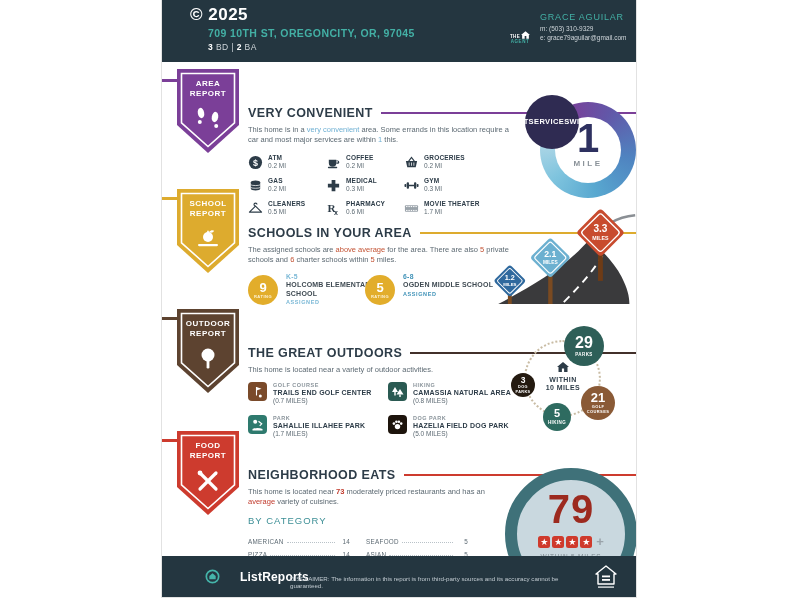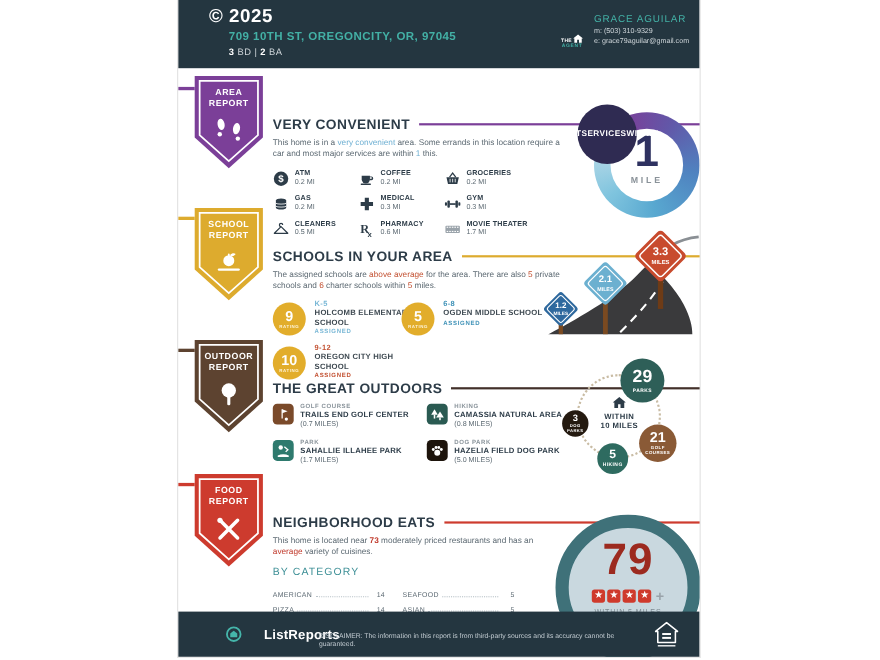--- a/index.html
+++ b/index.html
@@ -295,31 +295,20 @@
           <div class="rating">
               <div class="rv">5</div>
               <div class="rl">RATING</div>
             </div>
           <div>
               <div class="gr" style="color: rgb(65, 147, 184);">6-8</div>
                <div class="snm">OGDEN MIDDLE SCHOOL</div>
                <div class="st" style="color: rgb(65, 147, 184);">ASSIGNED</div>
             </div>
         </div>
-        <div class="sch">
-          <div class="rating">
-              <div class="rv">10</div>
-              <div class="rl">RATING</div>
-            </div>
-          <div>
-              <div class="gr" style="color: rgb(195, 82, 51);">9-12</div>
-               <div class="snm">OREGON CITY HIGH SCHOOL</div>
-               <div class="st" style="color: rgb(195, 82, 51);">ASSIGNED</div>
-            </div>
-        </div>
       </div>
     </div>
     <svg class="road" width="158" height="108" viewBox="0 0 158 112">
       <path d="M112 46 C 126 30 138 22 158 20" stroke="#8a8f94" stroke-width="2.5" fill="none"></path>
       <path d="M16 112 C 50 94 84 74 104 52 L112 44 C 120 54 136 68 144 84 C 150 96 152 104 152 112 Z" fill="#3a3a3c"></path>
       <path d="M84 110 C 102 92 114 78 124 62" stroke="#fff" stroke-width="2" stroke-dasharray="8 6" fill="none"></path>
       <rect x="26" y="100" width="4" height="12" fill="#7a4a21"></rect>
       <rect x="67.8" y="78" width="4.5" height="34" fill="#7a4a21"></rect>
       <rect x="119.5" y="58" width="5" height="30" fill="#6e3b16"></rect>
       <g transform="rotate(45 28 88)">
@@ -353,20 +342,21 @@
       <g fill="#fff">
         <circle cx="32" cy="47" r="6.5"></circle>
         <rect x="30.6" y="52" width="2.8" height="8.5" rx="1.2"></rect>
       </g>
     </svg>
     <div class="content">
       <div class="trow">
         <div class="ttl">THE GREAT OUTDOORS</div>
         <div class="tline" style="background:#42302a;"></div>
       </div>
+      <div class="para" style="width:280px;">This home is located near a variety of outdoor activities.</div>
       <div class="plc-grid">
         <div class="plc">
           <div class="pic" style="background: rgb(122, 74, 42);">
               <svg width="13" height="13" viewBox="0 0 13 13">
                 <path d="M5.5 2v8.5" stroke="#fff" stroke-width="1.1" fill="none"></path>
                 <path d="M5.5 2l5 1.8-5 1.8z" fill="#fff"></path>
                 <circle cx="9.3" cy="11" r="1.5" fill="#fff"></circle>
               </svg>
             </div>
           <div>

